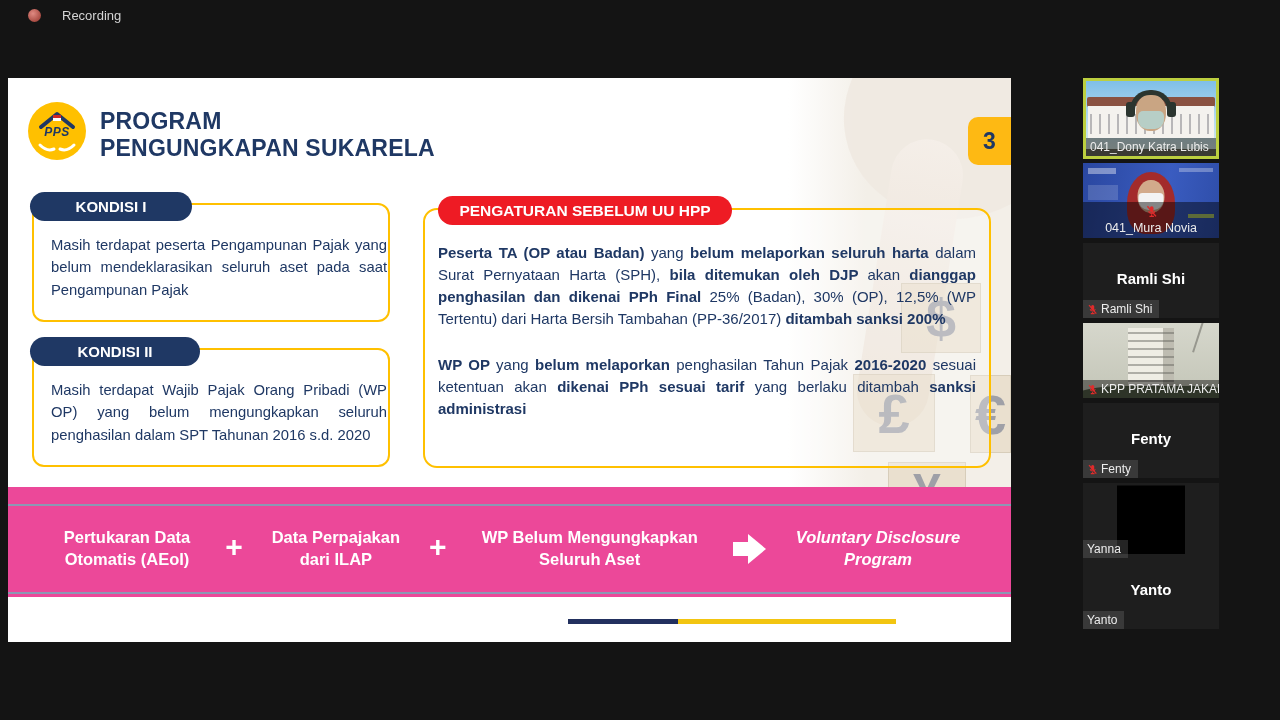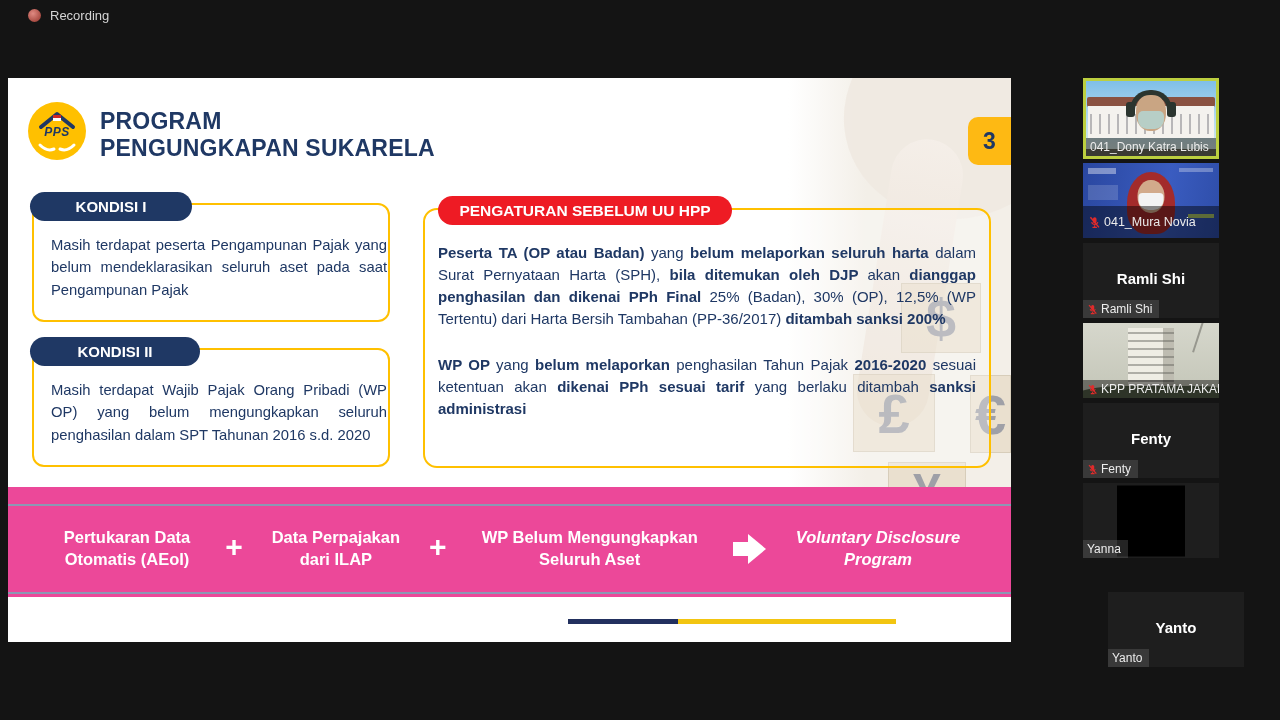--- a/index.html
+++ b/index.html
@@ -3,21 +3,21 @@
 <meta charset="utf-8">
 <style>
   * { margin:0; padding:0; box-sizing:border-box; }
   html,body { background:#0e0e0e; }
   .screen {
     position:relative; width:1280px; height:720px; background:#141414;
     font-family:"Liberation Sans", sans-serif; overflow:hidden;
   }
 
   
-  .recording { position:absolute; left:28px; top:8px; display:flex; align-items:center; gap:9px;
+  .recording { position:absolute; left:28px; top:8px; display:flex; align-items:center; gap:21px;
     color:#d4d4d4; font-size:13px; }
   .rec-dot { width:13px; height:13px; border-radius:50%;
     background:radial-gradient(circle at 38% 35%, #e08a82, #a84b42 72%); }
 
   
   .slide { position:absolute; left:8px; top:78px; width:1003px; height:564px; background:#ffffff; overflow:hidden; }
 
   
   .decor { position:absolute; inset:0; z-index:0; }
   .decor-wash { position:absolute; left:780px; top:0; width:223px; height:409px;
@@ -89,27 +89,27 @@
 
   
   .pbar-navy { position:absolute; left:560px; top:541px; width:110px; height:5px; background:#22305F; z-index:2; }
   .pbar-yellow { position:absolute; left:670px; top:541px; width:218px; height:5px; background:#F2C511; z-index:2; }
   .website { position:absolute; right:20px; top:531px; font-size:13.5px; color:#595959; z-index:2;margin-top:48px; }
 
   
   .tile { position:absolute; left:1083px; width:136px; height:75px; background:#1E1E1E; overflow:hidden; }
   .tile1 { top:78px; height:81px; border:3px solid #BCCF3F; }
   .tile2 { top:163px; } .tile3 { top:243px; } .tile4 { top:323px; }
-  .tile5 { top:403px; } .tile6 { top:483px; } .tile7 { top:592px;margin-left:25px; }
+  .tile5 { top:403px; } .tile6 { top:483px; } .tile7 { top:554px; }
 
   .name-label { position:absolute; left:0; bottom:0; display:flex; align-items:center; gap:3px;
     background:rgba(0,0,0,.45); color:#ececec; font-size:12px; padding:2px 7px 2px 4px;
     max-width:100%; white-space:nowrap; overflow:hidden; z-index:3; }
   .label-dark { background:rgba(130,130,130,.28); }
-  .tile2 .name-label { width:100%; font-size:12.5px; padding:9px 5px; }
+  .tile2 .name-label { width:100%; font-size:12.5px; padding:3px 5px;flex-direction:column; }
   .mic { width:11px; height:11px; flex:none; }
   .tile2 .mic { width:13px; height:13px; }
   .center-name { position:absolute; left:0; right:0; top:50%; transform:translateY(-62%);
     text-align:center; color:#fff; font-weight:700; font-size:15px; z-index:2; }
 
   
   .t1-sky { position:absolute; inset:0; background:linear-gradient(#7fbfe8 0%, #b9dcf0 55%, #dbe9e0 100%); }
   .t1-roof { position:absolute; left:1px; right:1px; top:16px; height:10px; background:#8a5242; border-radius:2px; }
   .t1-bld { position:absolute; left:2px; right:2px; top:25px; height:32px; background:#f4f2ee; }
   .t1-win { position:absolute; left:4px; right:4px; top:33px; height:20px;

